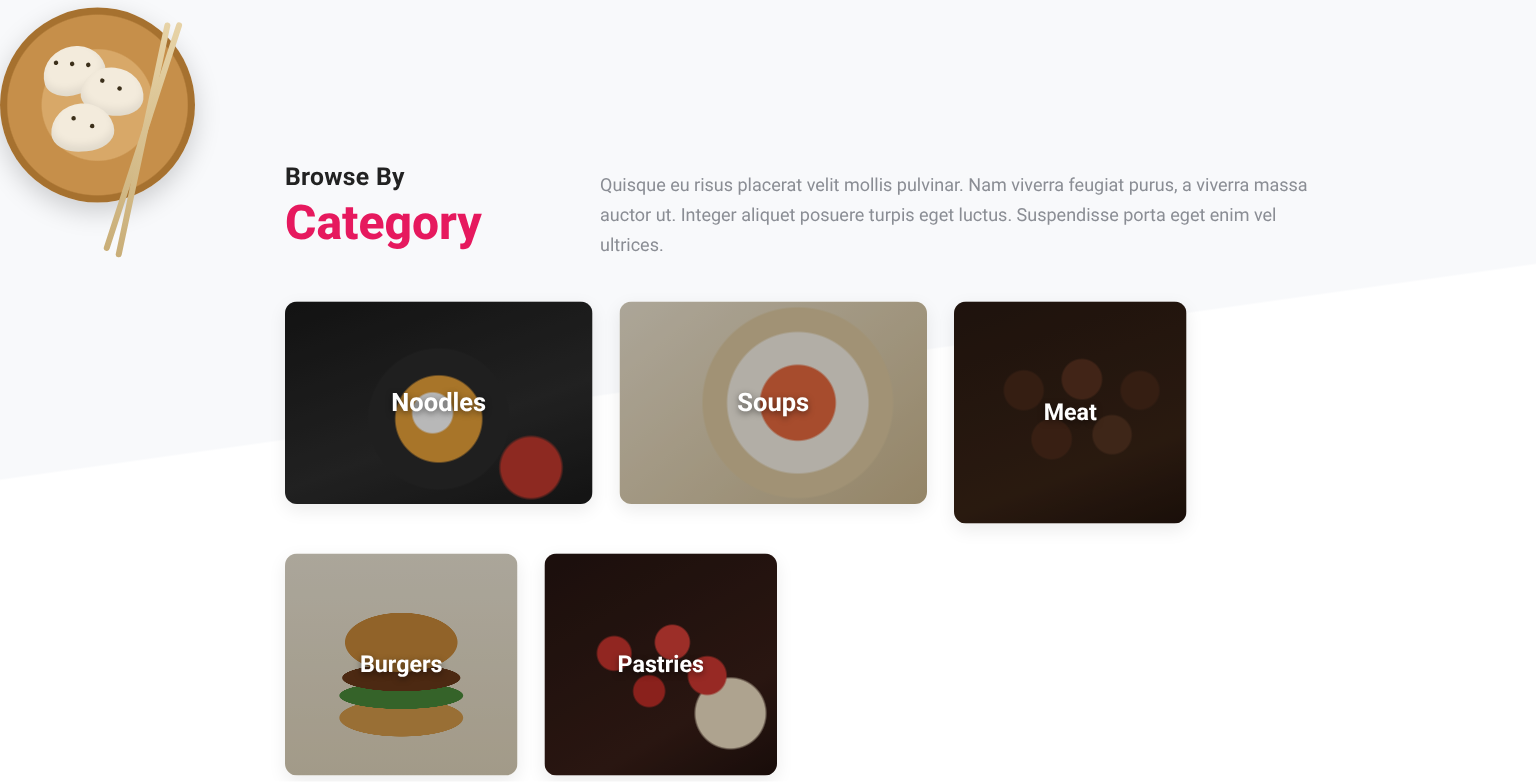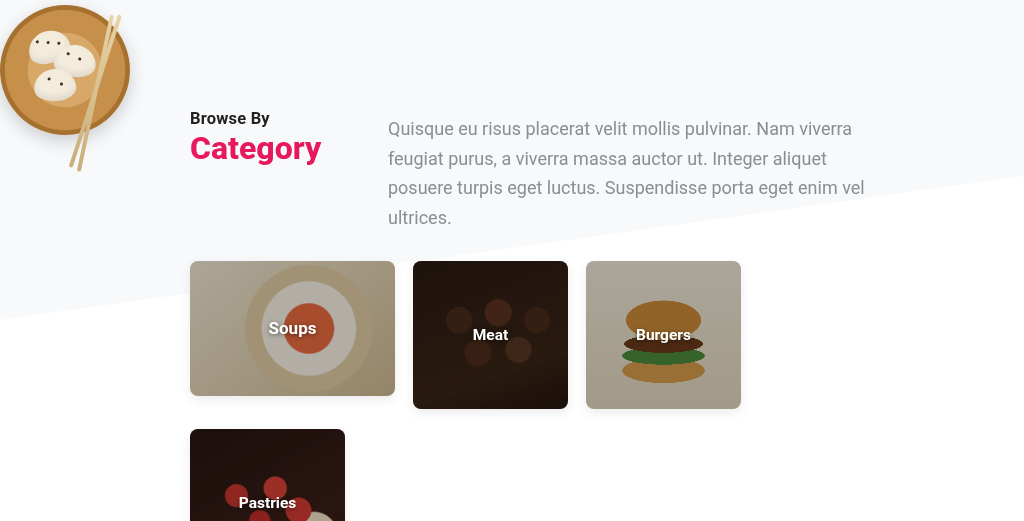--- a/index.html
+++ b/index.html
@@ -56,42 +56,42 @@
 
   .content {
     position: relative;
     z-index: 1;
     padding: 110px 0 0 190px;
     width: 1024px;
   }
   .header-row {
     display: flex;
     align-items: flex-start;
-    gap: 28px;
+    gap: 40px;
     padding-right: 150px;
     justify-content: space-between;
   }
   .title-block { flex: 0 0 170px; }
   .pre-title {
     font-size: 16.5px;
     font-weight: 700;
     color: #222;
     letter-spacing: .2px;
     line-height: 1.1;
   }
   .cat-title {
     font-size: 32px;
     font-weight: 800;
     color: #e6195e;
     line-height: 1.15;
     margin-top: 2px;
   }
   .desc {
     flex: 1;
-    font-size: 18px;
+    font-size: 12px;
     line-height: 1.65;
     color: #8a8d94;
     padding-top: 4px;
   }
 
   .grid {
     display: flex;
     flex-wrap: wrap;
     gap: 20px 18px;
     margin-top: 28px;
@@ -208,20 +208,25 @@
   <div class="header-row">
     <div class="title-block">
       <div class="pre-title">Browse By</div>
       <div class="cat-title">Category</div>
     </div>
     <div class="desc">Quisque eu risus placerat velit mollis pulvinar. Nam viverra feugiat purus, a viverra massa auctor ut. Integer aliquet posuere turpis eget luctus. Suspendisse porta eget enim vel ultrices.</div>
   </div>
 
   <div class="grid">
 
+    <div class="card big noodles">
+      <div class="imgfill"></div>
+      <div class="overlay"></div>
+      <span class="card-label">Noodles</span>
+    </div>
 
 
     <div class="card big soups">
       <div class="imgfill"></div>
       <div class="overlay"></div>
       <span class="card-label">Soups</span>
     </div>
 
     <div class="card small meat">
       <div class="imgfill"></div>

